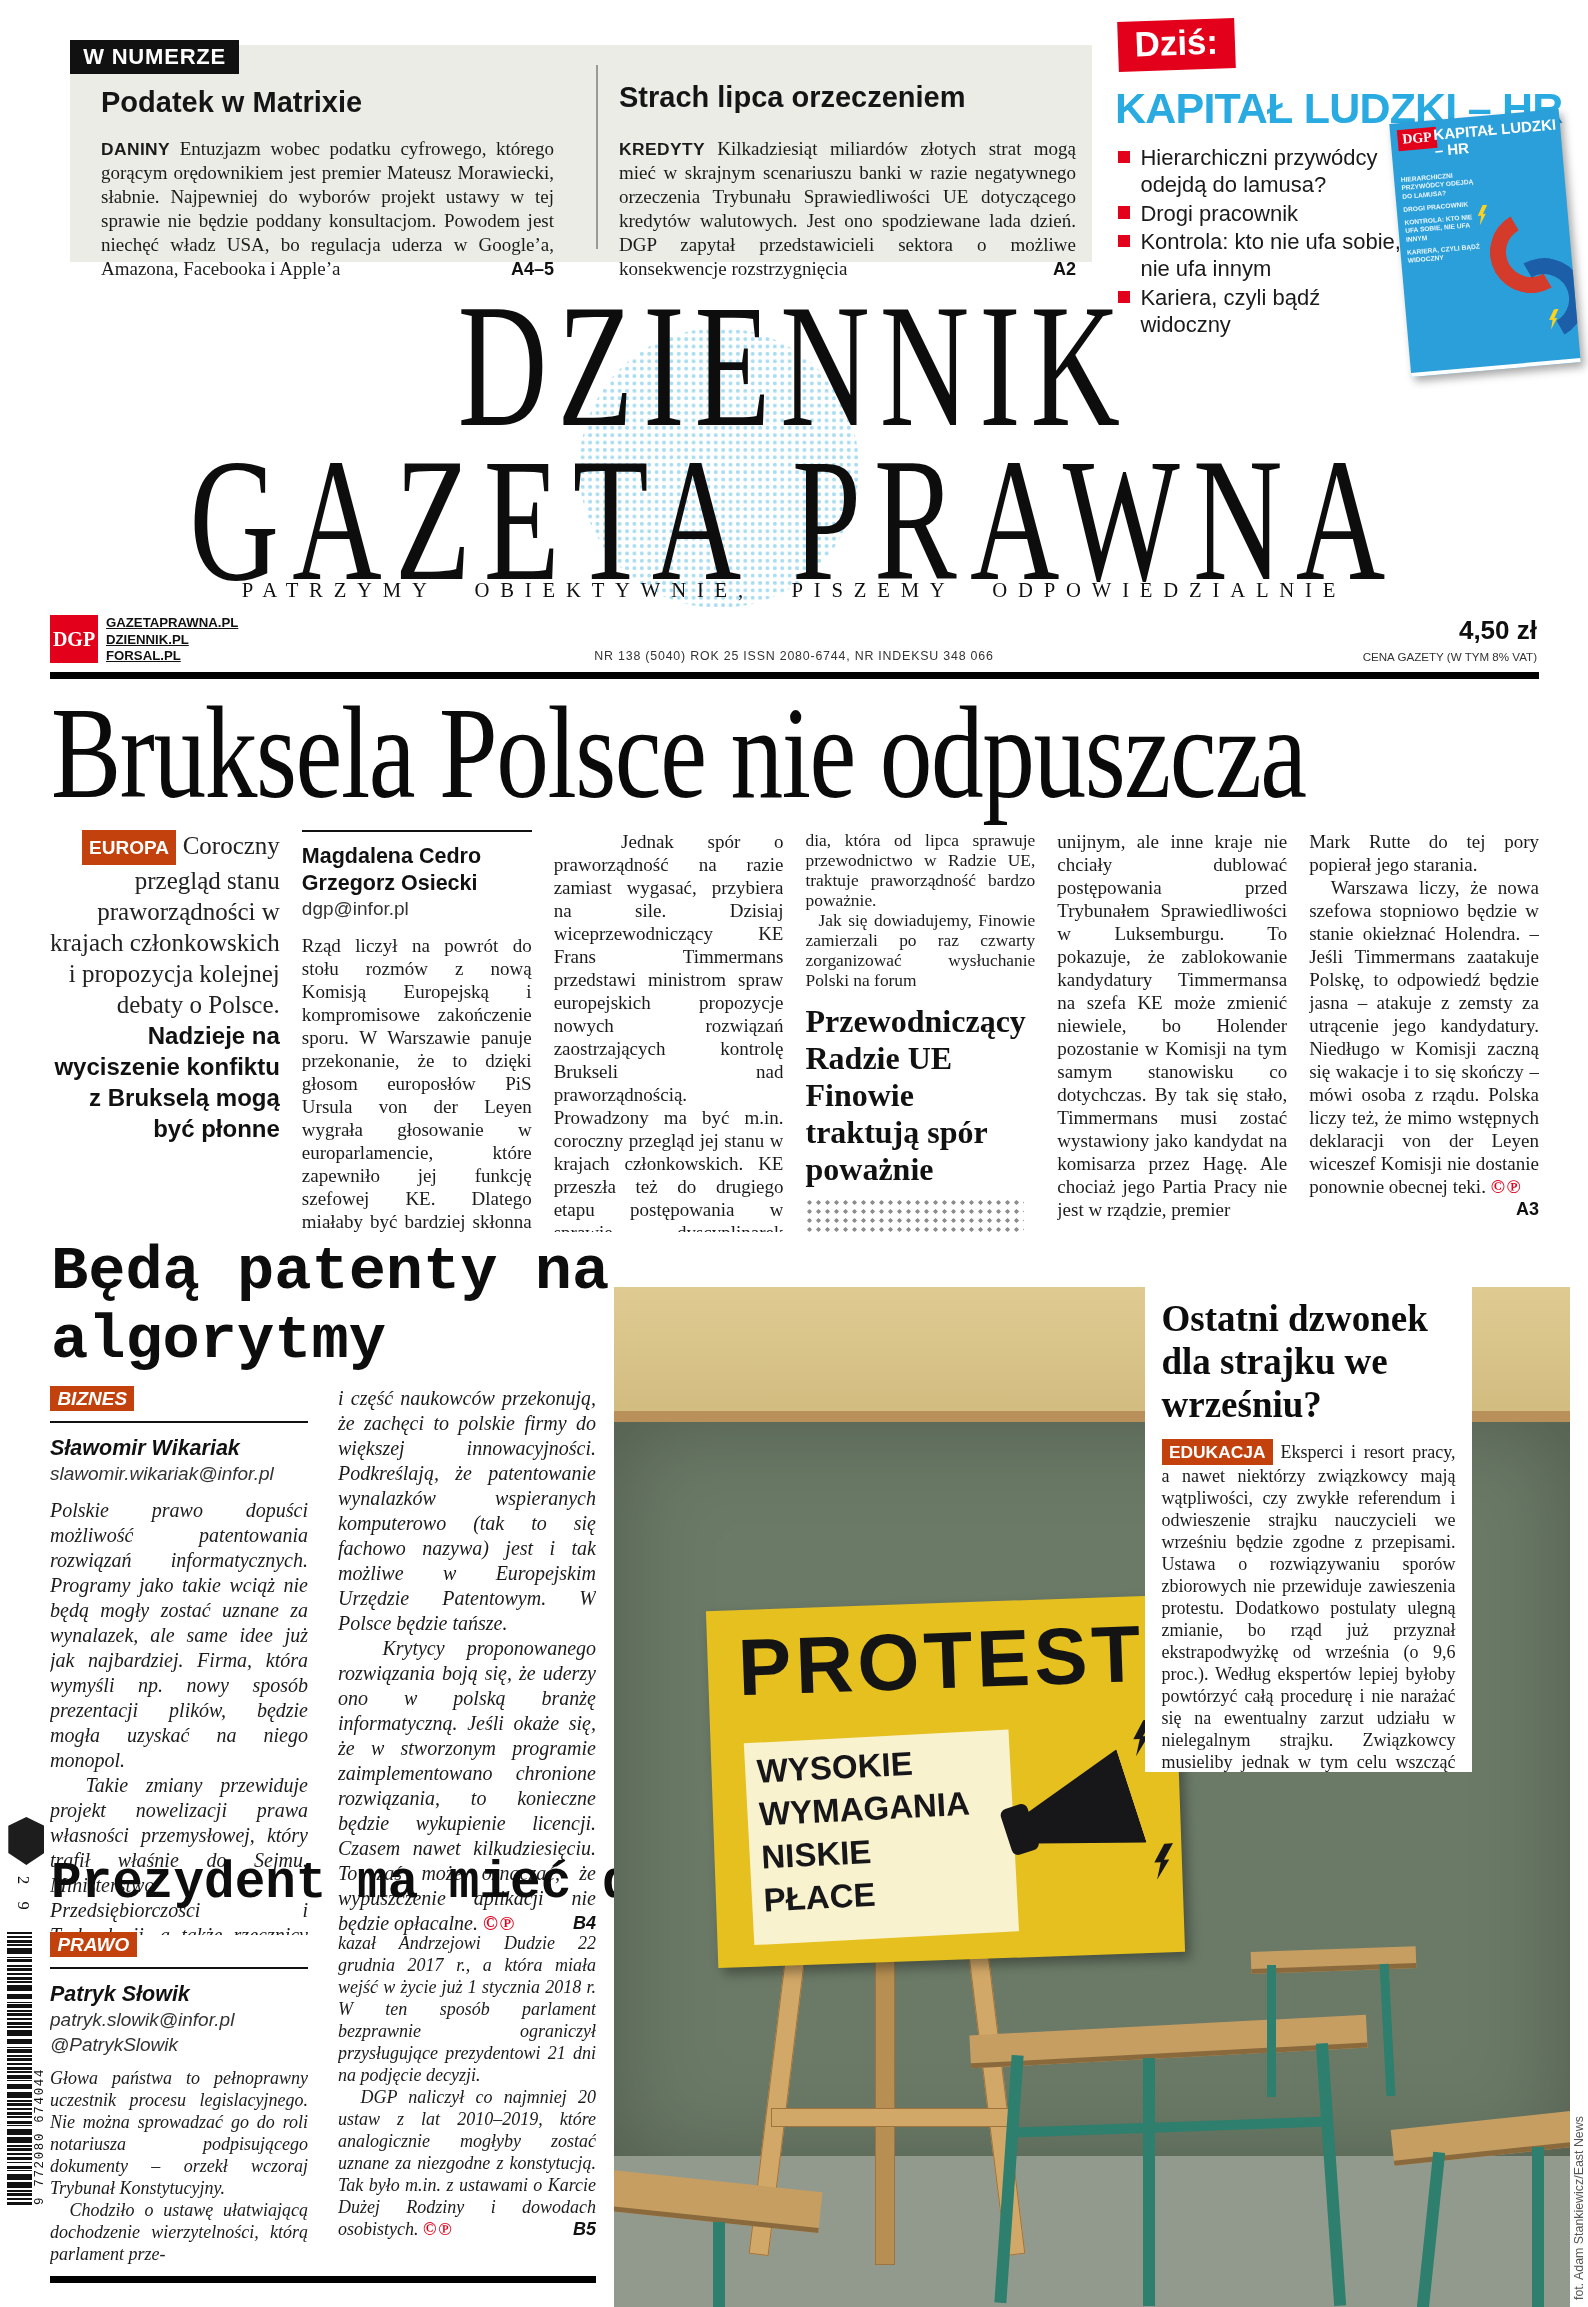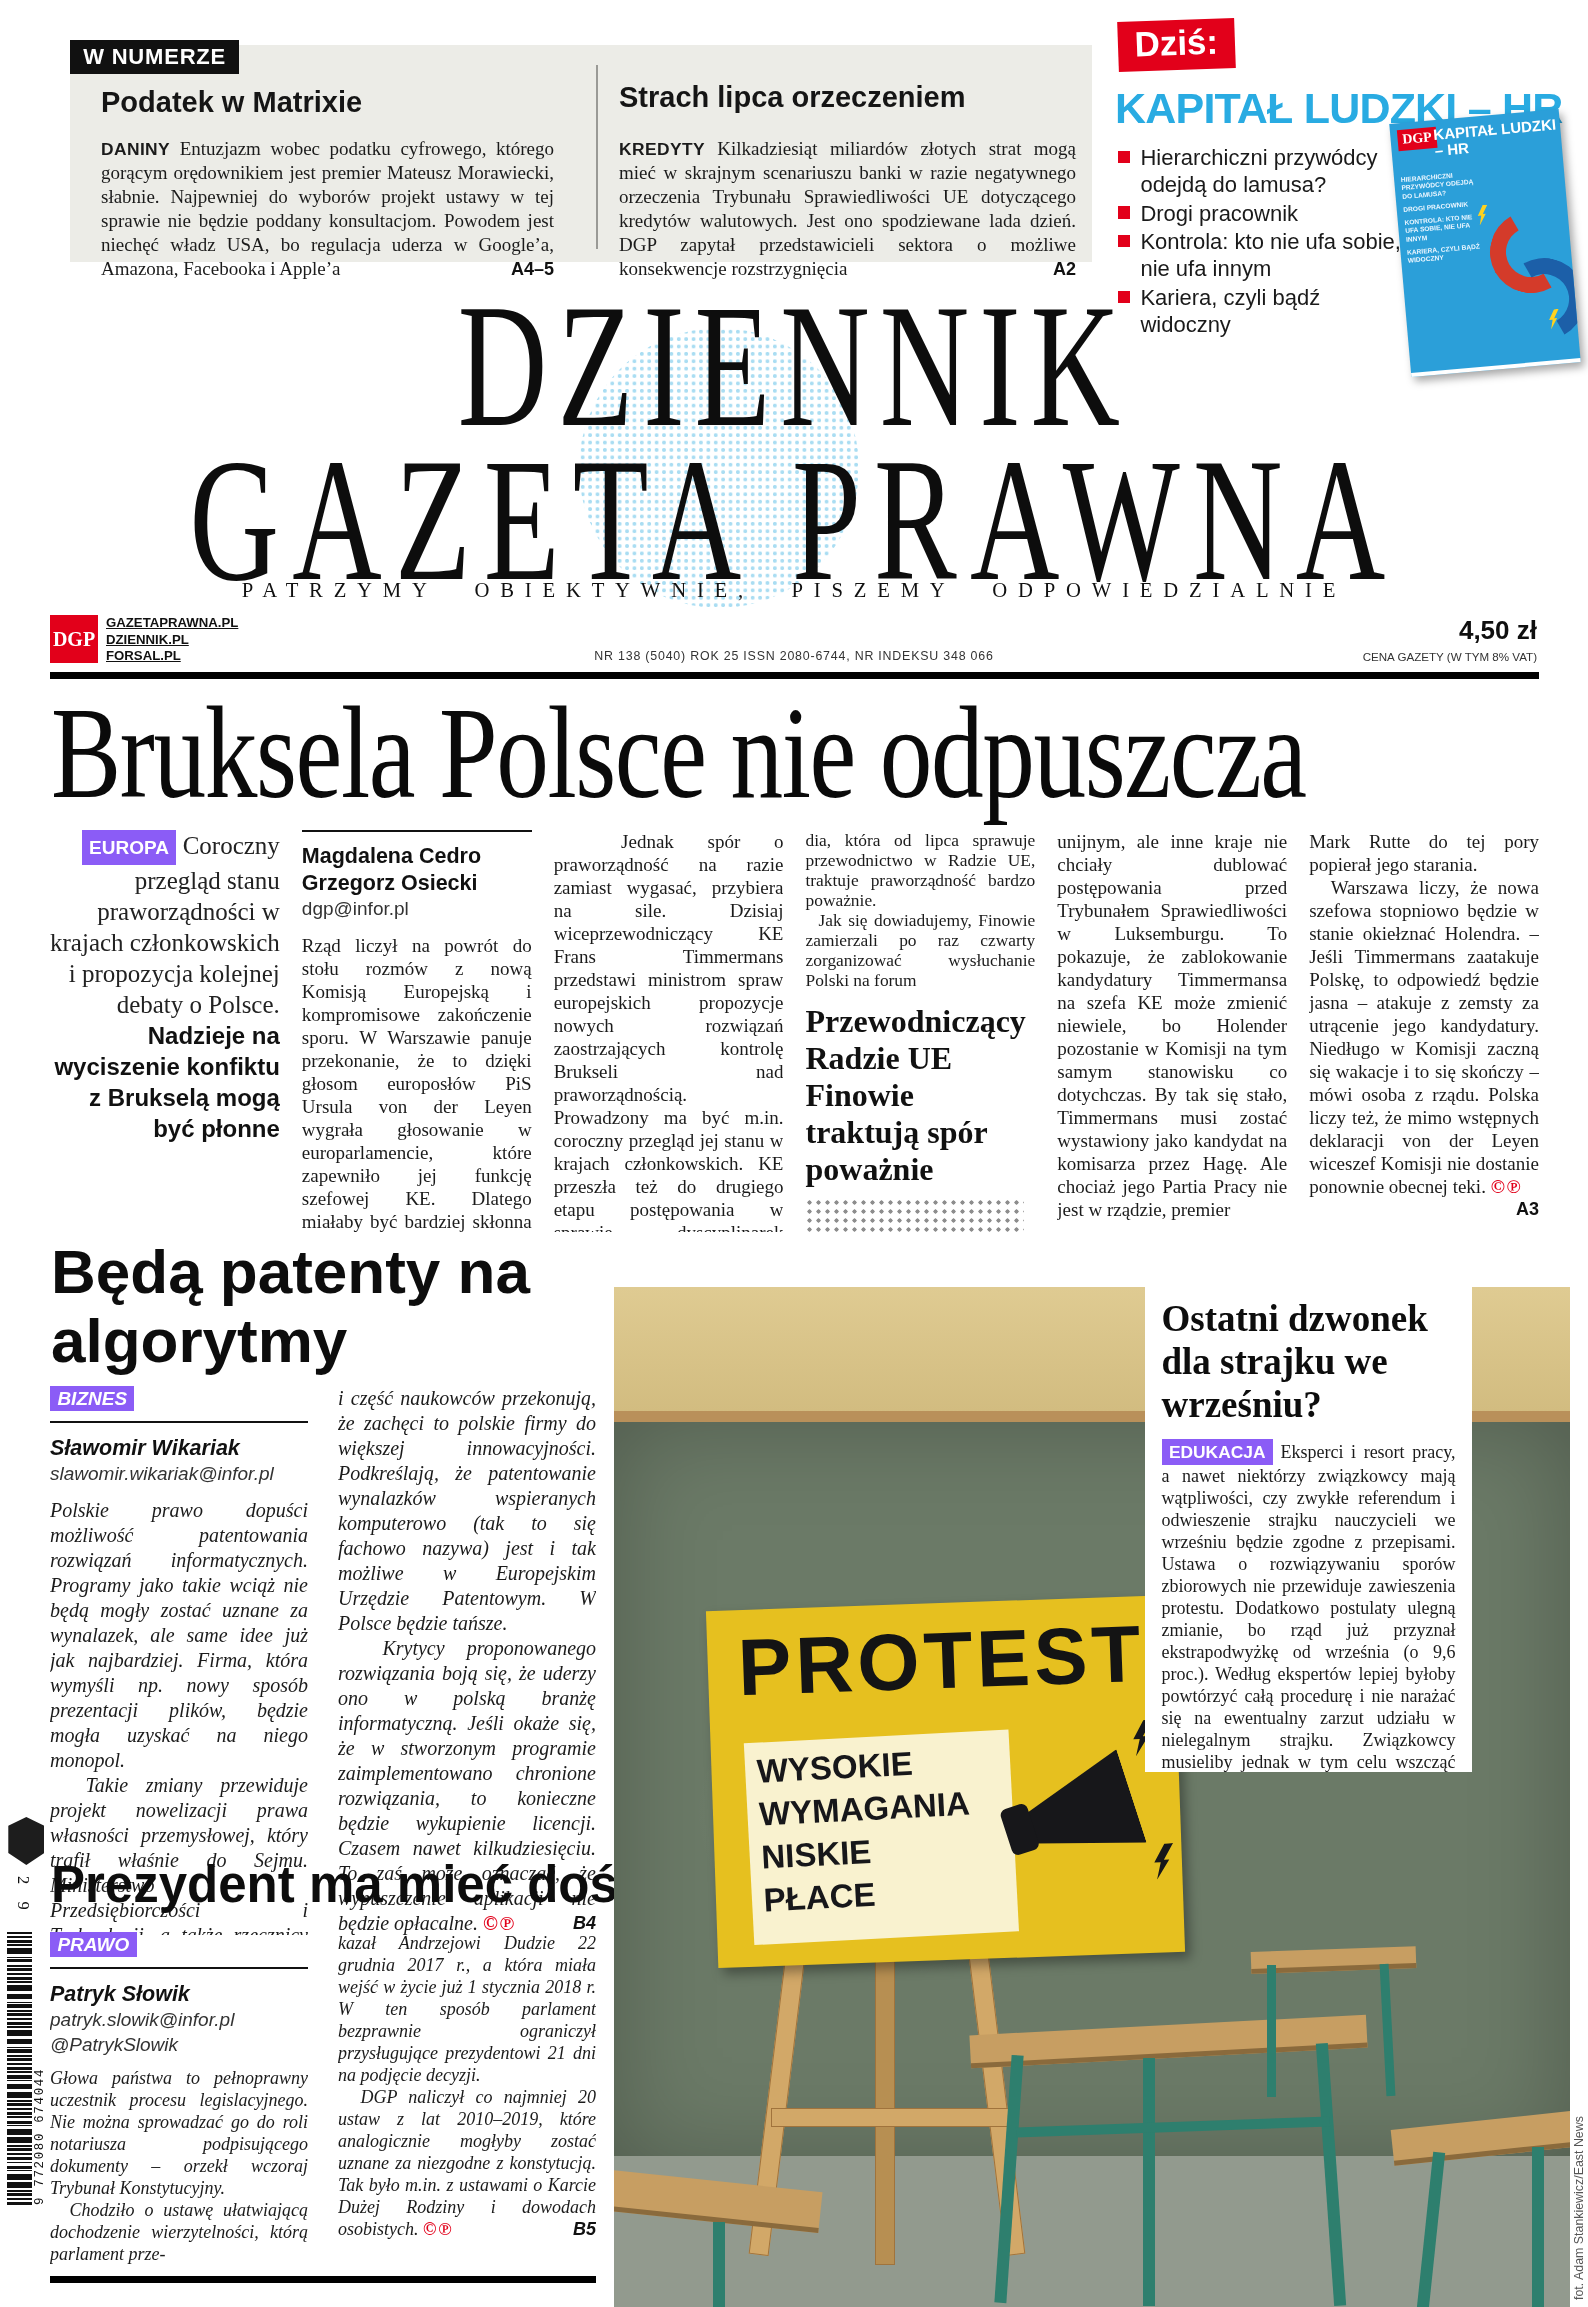--- a/index.html
+++ b/index.html
@@ -61,32 +61,32 @@
   .thick-rule{position:absolute;left:50px;width:1489px;top:672px;height:7.4px;background:#000;}
 
   
   .main-headline{position:absolute;left:51px;top:678px;font-size:124px;color:#0a0a0a;white-space:nowrap;
                  transform:scale(.85,1.06);transform-origin:left top;letter-spacing:-1.7px;}
   .lead-cols{position:absolute;left:50px;top:830px;width:1489px;height:402px;display:flex;gap:22px;}
   .lead-col{flex:1 1 0;overflow:hidden;}
   .lead-body{font-size:19px;line-height:23px;color:#1b1b1b;}
   .intro{font-size:25px;line-height:31px;text-align:right;color:#222;}
   .intro-bold{font-family:"Liberation Sans",sans-serif;font-weight:bold;font-size:24px;line-height:31px;color:#111;}
-  .badge-blue{display:inline-block;background:#8b5cf6;color:#fff;font-family:"Liberation Sans",sans-serif;
+  .badge-blue{display:inline-block;background:#c2410c;color:#fff;font-family:"Liberation Sans",sans-serif;
               font-weight:bold;padding:1.7px 7.4px;}
   .byline-rule{height:1.7px;background:#111;margin-bottom:11.6px;}
   .author{font-family:"Liberation Sans",sans-serif;font-weight:bold;font-size:21.5px;line-height:26.5px;color:#111;}
   .author-mail{font-family:"Liberation Sans",sans-serif;font-size:19px;line-height:25px;color:#333;}
   .pullquote{font-weight:bold;font-size:32px;line-height:37px;color:#111;margin-top:13.2px;}
   .dots{margin-top:10px;height:38px;width:95%;
         background-image:radial-gradient(circle,#8d8d8d 1.9px,rgba(255,255,255,0) 2.3px);background-size:9px 9px;}
   .endmark{color:#E2001A;font-weight:bold;letter-spacing:1.7px;}
 
   
-  .story-headline{position:absolute;font-weight:bold;color:#0d0d0d;font-family:Liberation Sans, sans-serif;}
+  .story-headline{position:absolute;font-weight:bold;color:#0d0d0d;font-family:Liberation Mono, monospace;}
   #biznes-headline{left:51px;top:1237px;font-size:62px;line-height:69px;width:579px;}
   #prawo-headline{left:51px;top:1855px;font-size:51px;white-space:nowrap;}
   .story-block{position:absolute;display:flex;gap:30px;}
   #biznes-block{left:50px;top:1386px;width:546px;height:549px;}
   #prawo-block{left:50px;top:1932px;width:546px;height:337px;}
   .story-col{flex:1 1 0;overflow:hidden;font-style:italic;}
   .story-body{font-size:20px;line-height:25px;color:#1b1b1b;}
   #prawo-block .story-body{font-size:18px;line-height:22px;}
   .bottom-rule{position:absolute;left:50px;top:2276px;width:546px;height:6.6px;background:#000;}
 

